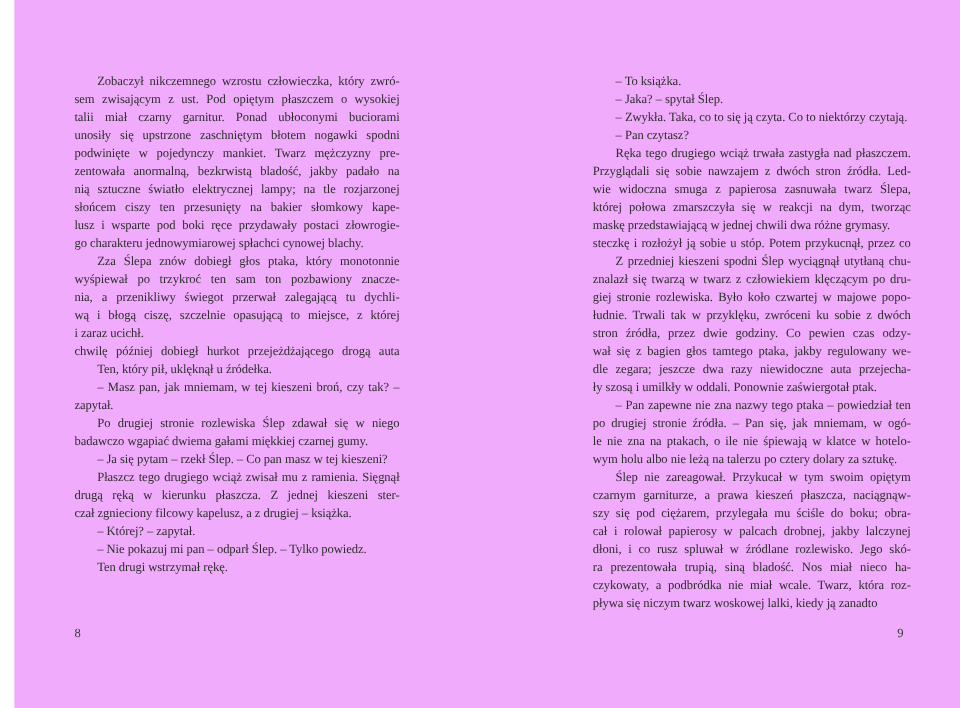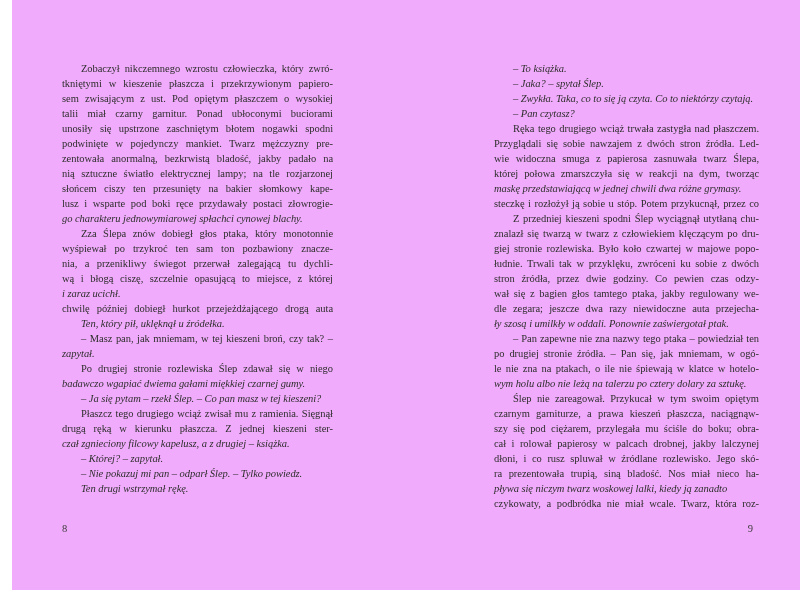--- a/index.html
+++ b/index.html
@@ -33,21 +33,20 @@
   .text-block.right { left: 482px; width: 265px; }
   .paragraph { margin: 0; padding: 0; }
   .line {
     height: 15px;
     text-align: justify;
     text-align-last: justify;
     white-space: normal;
   }
   .line.last {
     text-align-last: left;
-    font-style: italic;
   }
   .line.first {
     padding-left: 19px;
   }
   .page-number {
     position: absolute;
     top: 521px;
     font-size: 10.5px;
     line-height: 15px;
     color: #3a3a38;
@@ -64,21 +63,20 @@
   }
 </style>
 </head>
 <body>
 
 <div class="spread">
 
   <div class="text-block left">
       <div class="paragraph">
         <div class="line first">Zobaczył nikczemnego wzrostu człowieczka, który zwró-</div>
-        <div class="line">tkniętymi w kieszenie płaszcza i przekrzywionym papiero-</div>
         <div class="line">sem zwisającym z ust. Pod opiętym płaszczem o wysokiej</div>
         <div class="line">talii miał czarny garnitur. Ponad ubłoconymi buciorami</div>
         <div class="line">unosiły się upstrzone zaschniętym błotem nogawki spodni</div>
         <div class="line">podwinięte w pojedynczy mankiet. Twarz mężczyzny pre-</div>
         <div class="line">zentowała anormalną, bezkrwistą bladość, jakby padało na</div>
         <div class="line">nią sztuczne światło elektrycznej lampy; na tle rozjarzonej</div>
         <div class="line">słońcem ciszy ten przesunięty na bakier słomkowy kape-</div>
         <div class="line">lusz i wsparte pod boki ręce przydawały postaci złowrogie-</div>
         <div class="line last">go charakteru jednowymiarowej spłachci cynowej blachy.</div>
       </div>
@@ -157,22 +155,22 @@
         <div class="line">le nie zna na ptakach, o ile nie śpiewają w klatce w hotelo-</div>
         <div class="line last">wym holu albo nie leżą na talerzu po cztery dolary za sztukę.</div>
       </div>
       <div class="paragraph">
         <div class="line first">Ślep nie zareagował. Przykucał w tym swoim opiętym</div>
         <div class="line">czarnym garniturze, a prawa kieszeń płaszcza, naciągnąw-</div>
         <div class="line">szy się pod ciężarem, przylegała mu ściśle do boku; obra-</div>
         <div class="line">cał i rolował papierosy w palcach drobnej, jakby lalczynej</div>
         <div class="line">dłoni, i co rusz spluwał w źródlane rozlewisko. Jego skó-</div>
         <div class="line">ra prezentowała trupią, siną bladość. Nos miał nieco ha-</div>
+        <div class="line">czykowaty, a podbródka nie miał wcale. Twarz, która roz-</div>
         <div class="line last">pływa się niczym twarz woskowej lalki, kiedy ją zanadto</div>
-        <div class="line">czykowaty, a podbródka nie miał wcale. Twarz, która roz-</div>
       </div>
     </div>
 
   <div class="page-number left">8</div>
 
   <div class="page-number right">9</div>
 
 </div>
 
 </body></html>

